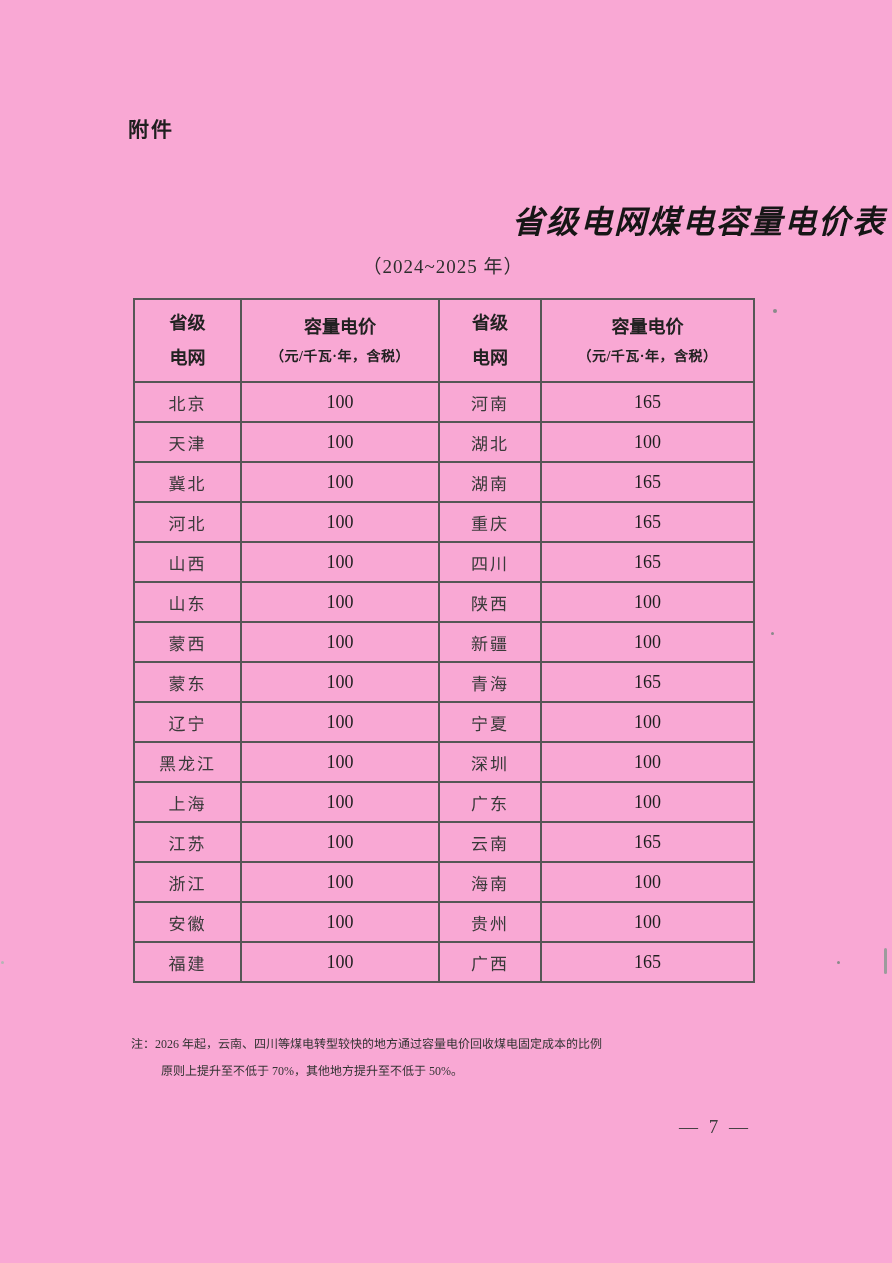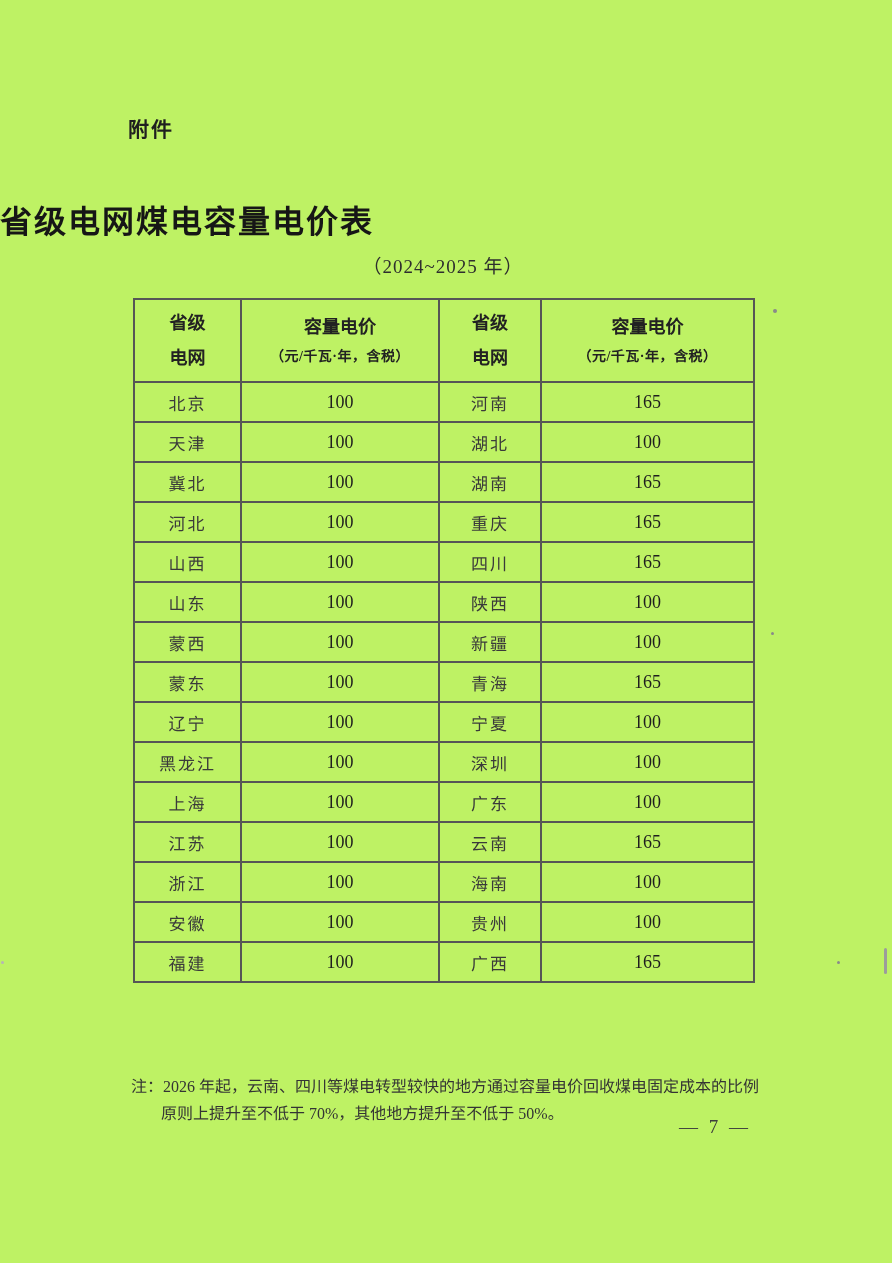--- a/index.html
+++ b/index.html
@@ -1,44 +1,45 @@
 <!DOCTYPE html>
 <html lang="zh-CN"><head>
 <meta charset="utf-8">
 <style>
   html, body { margin: 0; padding: 0; background: #e8e8e8; }
   .page {
     position: relative;
     width: 892px;
     height: 1263px;
     margin: 0 auto;
-    background: #bef264;
+    background: #f9a8d4;
     overflow: hidden;
     font-family: "Liberation Serif", "DejaVu Serif", serif;
     color: #2b2b2b;
   }
   .attachment-label {
     position: absolute;
     left: 128px;
     top: 113px;
     font-size: 21px;
     font-weight: bold;
     color: #1f1f1f;
     letter-spacing: 2px;
   }
   .doc-title {
     position: absolute;
     left: 0;
     top: 196px;
     width: 886px;
-    text-align: left;
+    text-align: right;
     font-size: 32px;
     font-weight: bold;
     color: #161616;
     letter-spacing: 2px;
+    font-style: italic;
   }
   .doc-subtitle {
     position: absolute;
     left: 0;
     top: 251px;
     width: 886px;
     text-align: center;
     font-size: 19px;
     color: #2e2e2e;
     letter-spacing: 1px;
@@ -71,23 +72,23 @@
     line-height: 1.9;
     border-radius: 25px;
   }
   .price-table thead .hdr-sub { font-size: 14px; letter-spacing: 0.5px; }
   .price-table tbody td { height: 38px; }
   .cell-province { font-size: 17px; color: #3a3a3a; letter-spacing: 2px; }
   .cell-value    { font-size: 18px; color: #1e1e1e; }
   .note {
     position: absolute;
     left: 131px;
-    top: 1073px;
+    top: 1031px;
     width: 648px;
-    font-size: 16px;
+    font-size: 12px;
     color: #343434;
     line-height: 27px;
   }
   .note .note-line2 { padding-left: 30px; }
   .page-number {
     position: absolute;
     left: 660px;
     top: 1116px;
     width: 110px;
     text-align: center;

